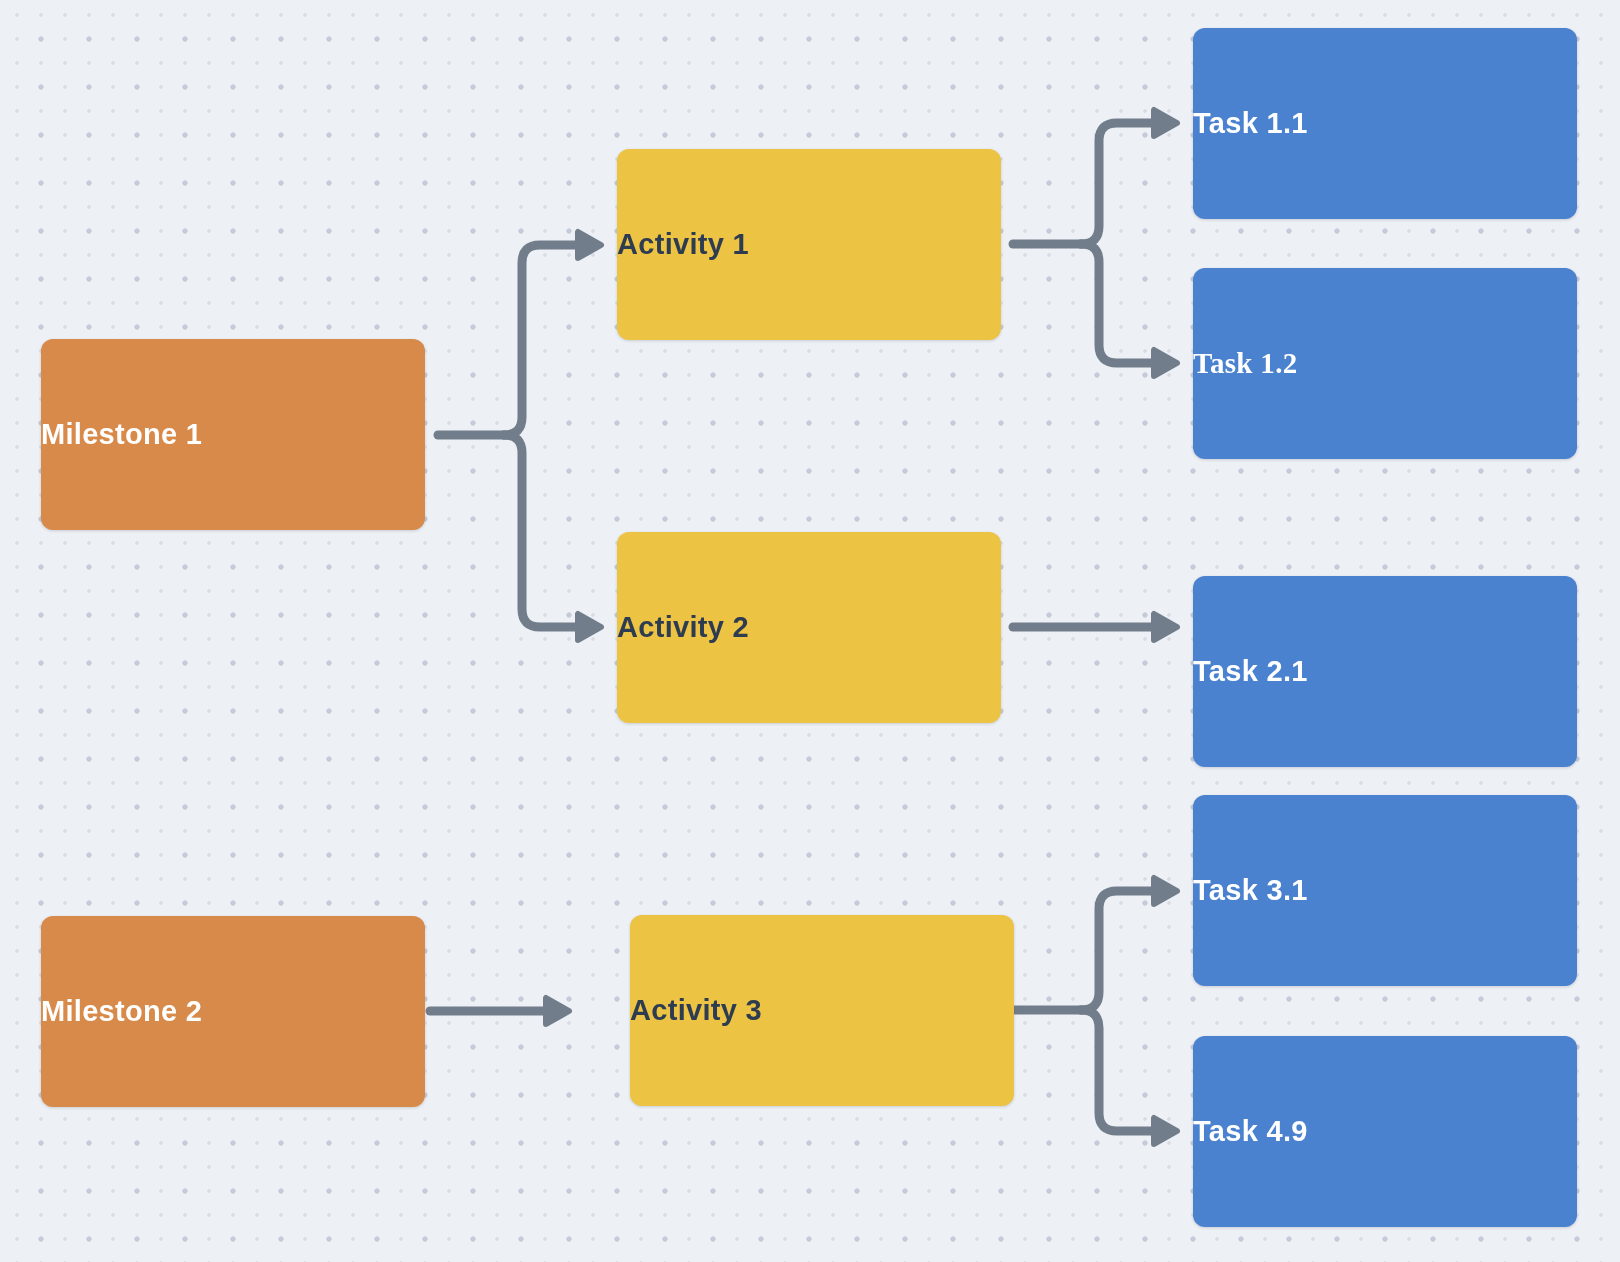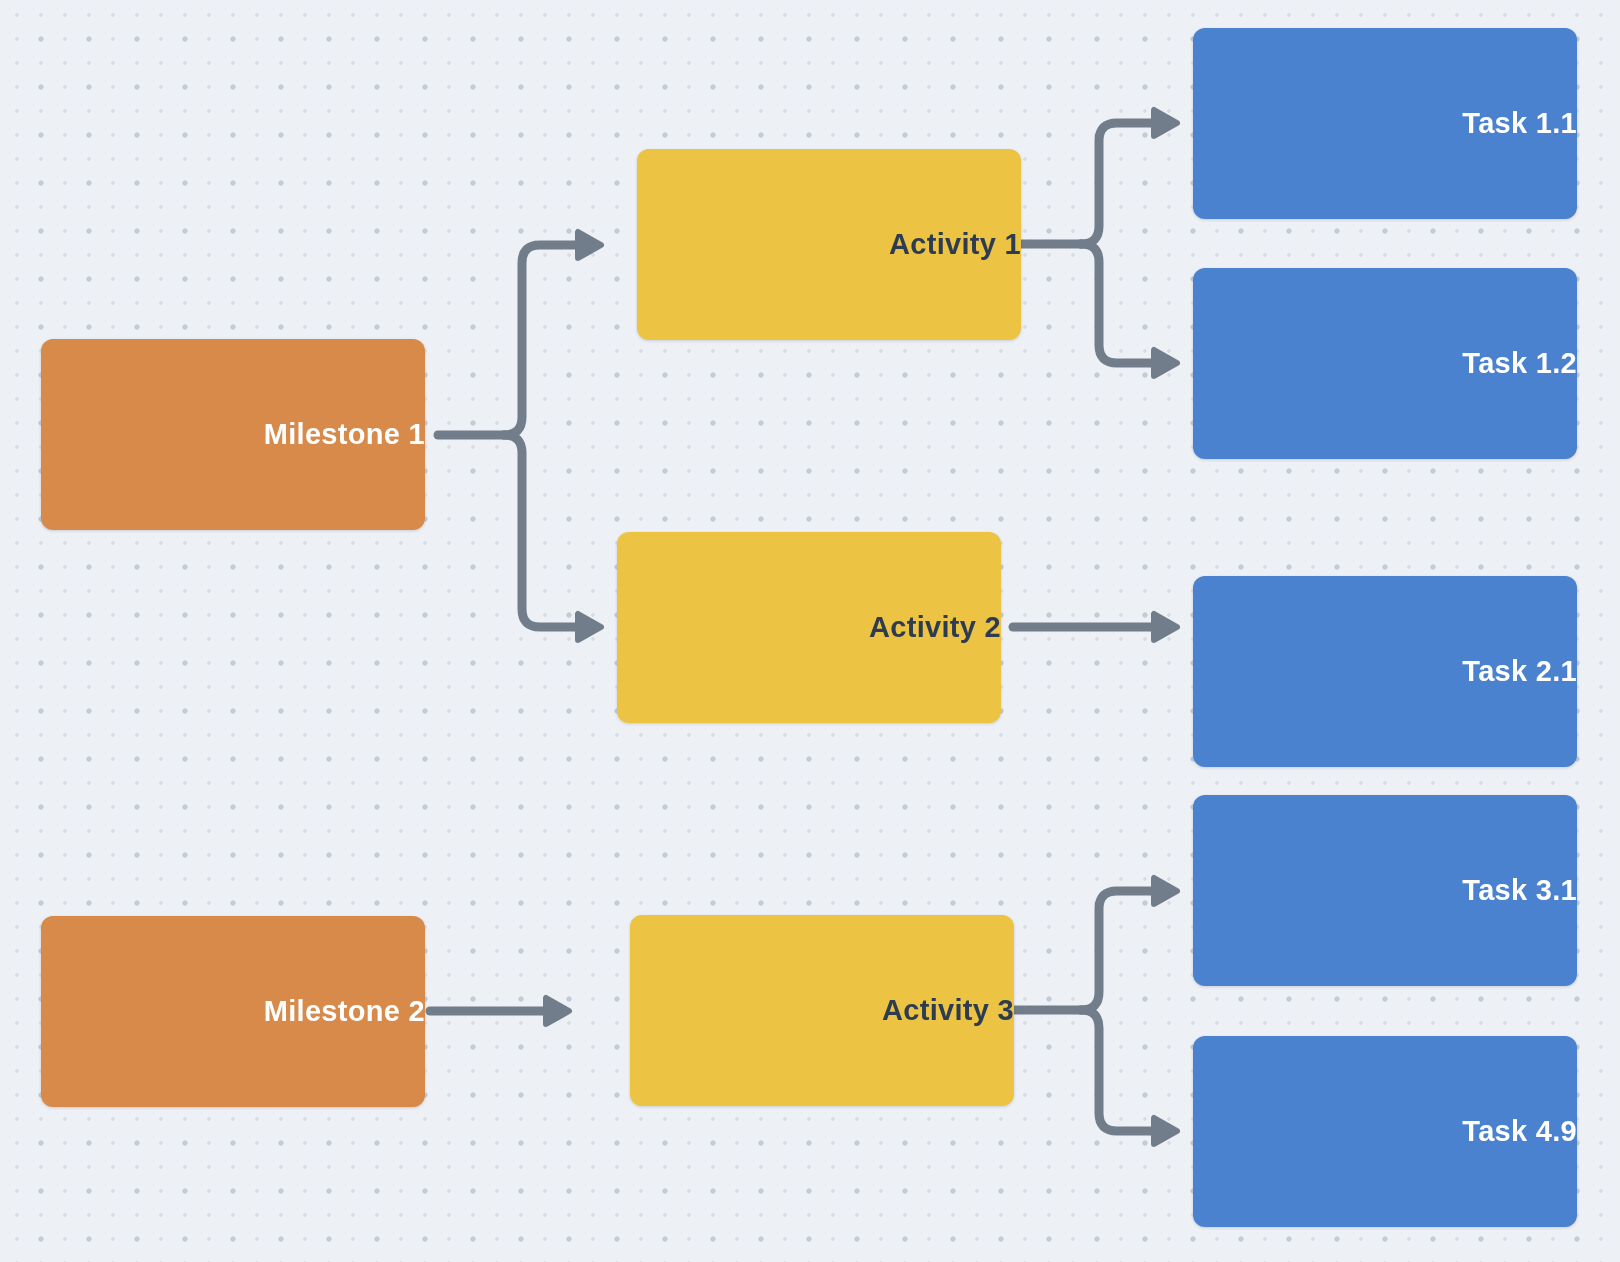--- a/index.html
+++ b/index.html
@@ -39,21 +39,21 @@
     stroke-width: 6;
     stroke-linejoin: round;
   }
   .node {
     position: absolute;
     width: 384px;
     height: 191px;
     border-radius: 12px;
     display: flex;
     align-items: center;
-    justify-content: flex-end;
+    justify-content: flex-start;
     box-shadow: 0 1px 3px rgba(40,50,70,0.18);
     cursor: default;
   }
   .node-label {
     font-size: 29px;
     font-weight: 700;
     letter-spacing: 0.3px;
     white-space: nowrap;
   }
   .milestone { background: #d78a4a; }
@@ -102,33 +102,33 @@
       <polygon points="1177,891 1154,878 1154,904"></polygon>
       <path d="M1081 1010 Q1099 1010 1099 1028 V1113 Q1099 1131 1117 1131 H1152"></path>
       <polygon points="1177,1131 1154,1118 1154,1144"></polygon>
     </g>
   </svg>
 
   <div class="node milestone" style="left:41px;  top:339px;">
     <span class="node-label">Milestone 1</span>
   </div>
 
-  <div class="node activity" style="left:617px; top:149px;margin-left:20px;">
+  <div class="node activity" style="left:617px; top:149px;">
     <span class="node-label">Activity 1</span>
   </div>
 
   <div class="node activity" style="left:617px; top:532px;">
     <span class="node-label">Activity 2</span>
   </div>
 
   <div class="node task" style="left:1193px; top:28px;">
     <span class="node-label">Task 1.1</span>
   </div>
 
-  <div class="node task" style="left:1193px; top:268px;">
+  <div class="node task" style="left:1193px; top:268px;font-family:Liberation Serif, serif;">
     <span class="node-label">Task 1.2</span>
   </div>
 
   <div class="node task" style="left:1193px; top:532px;margin-top:44px;">
     <span class="node-label">Task 2.1</span>
   </div>
 
   <div class="node milestone" style="left:41px;  top:916px;">
     <span class="node-label">Milestone 2</span>
   </div>

